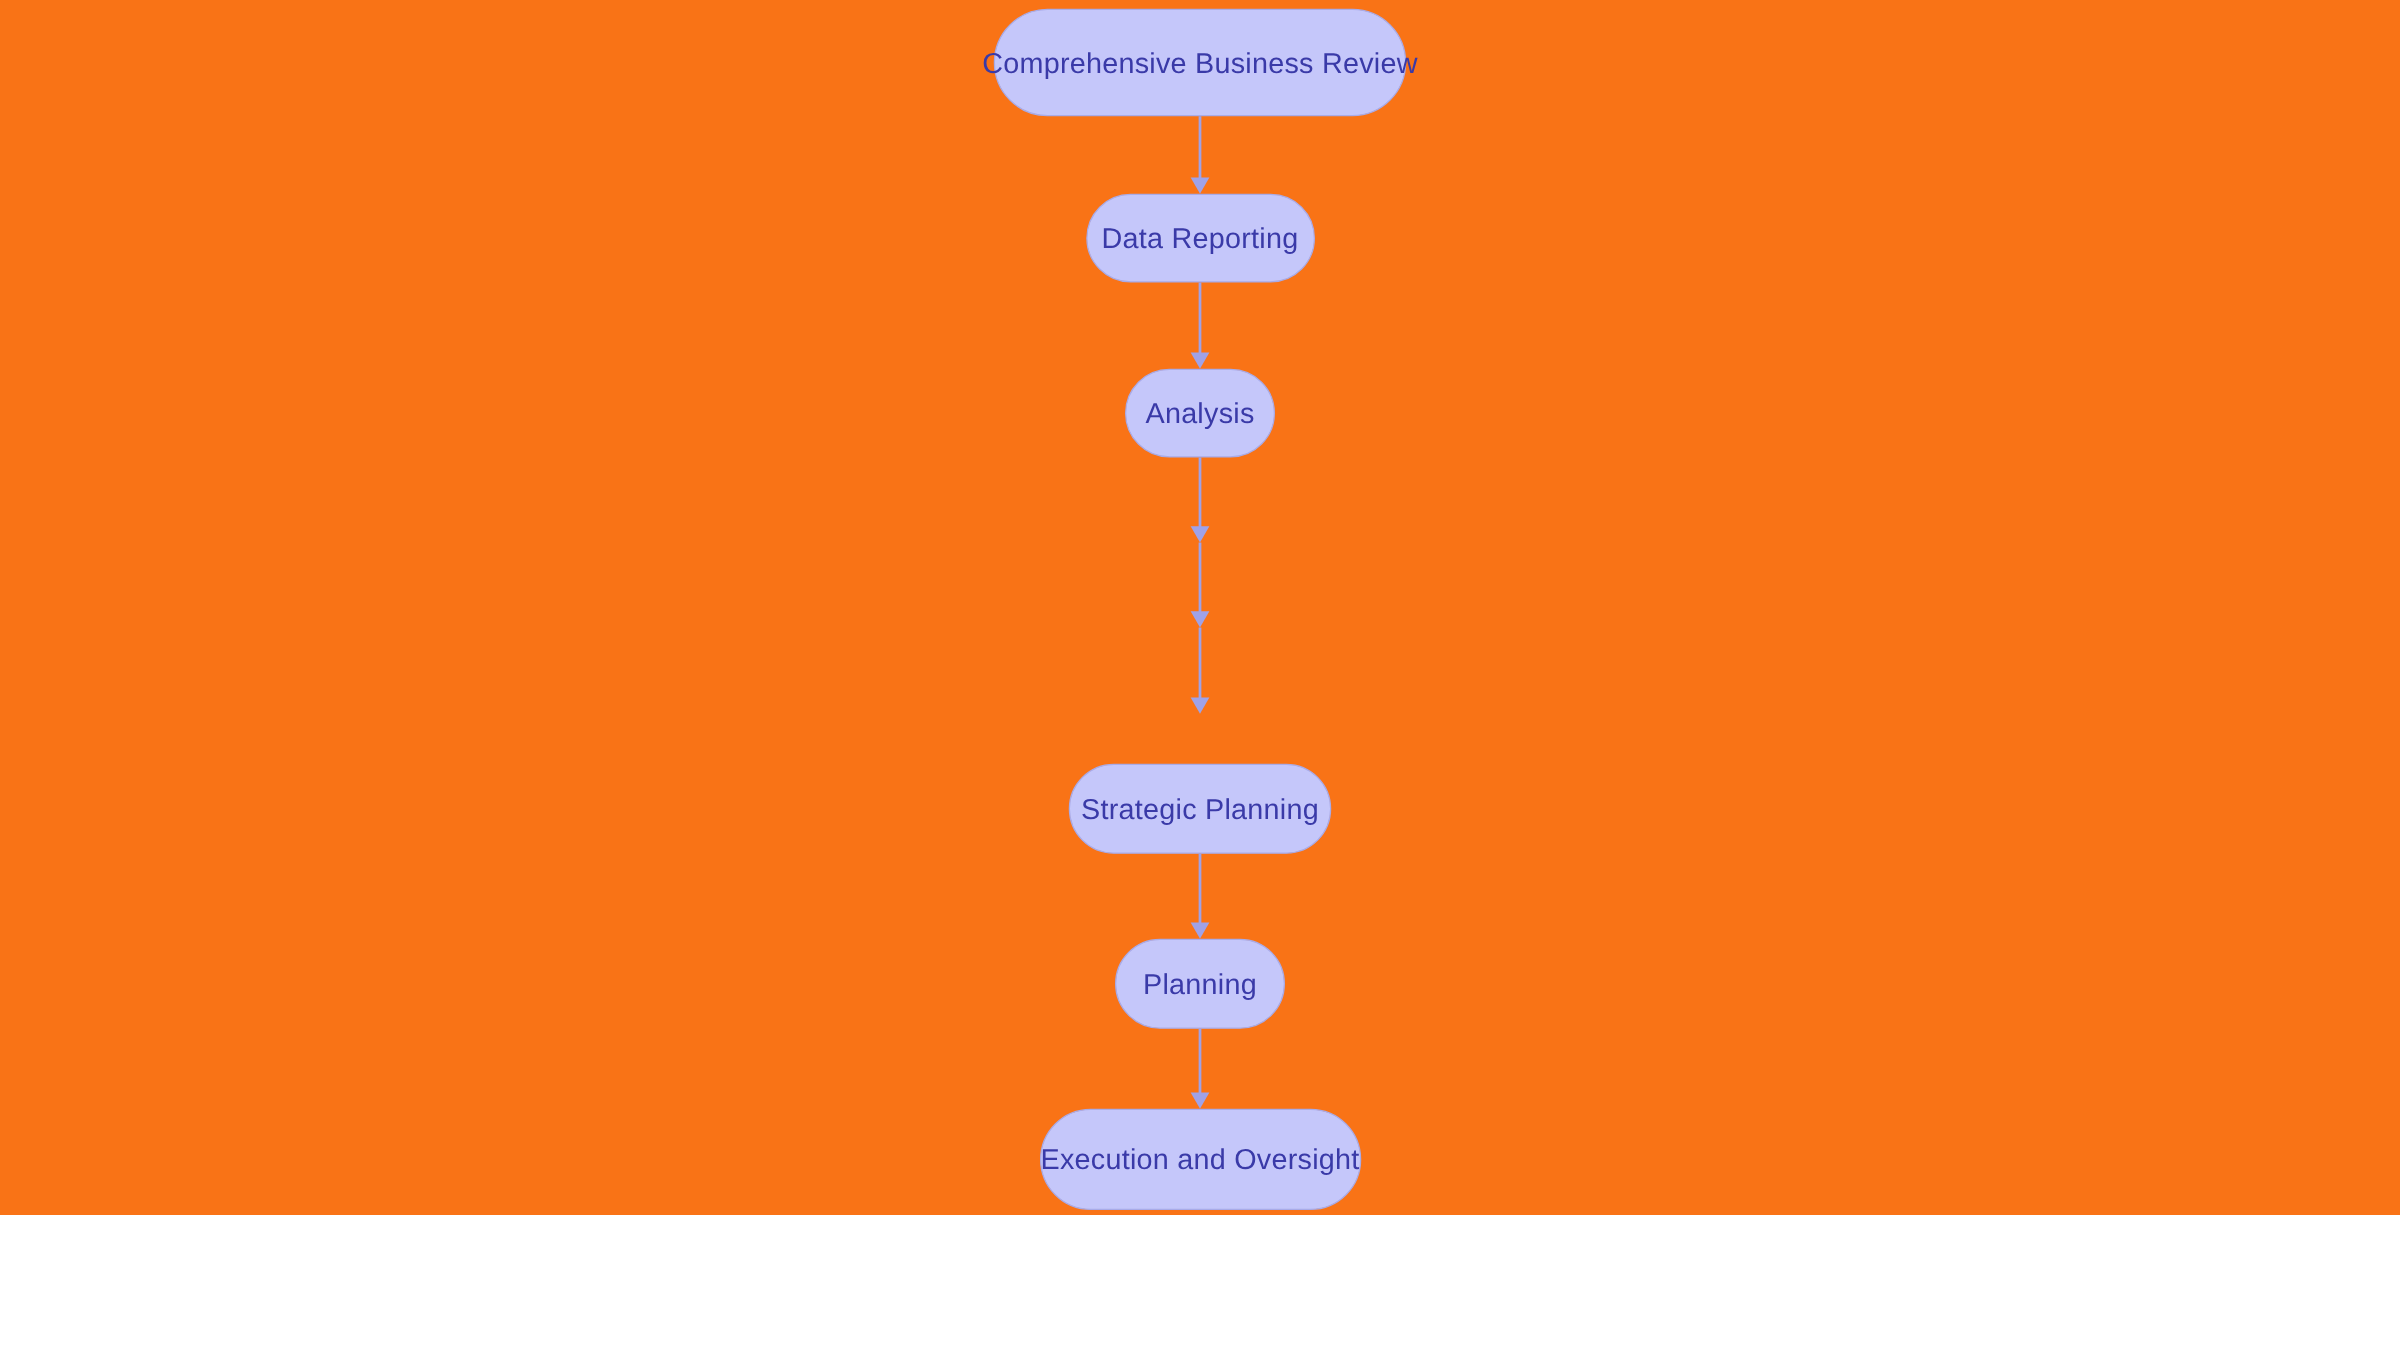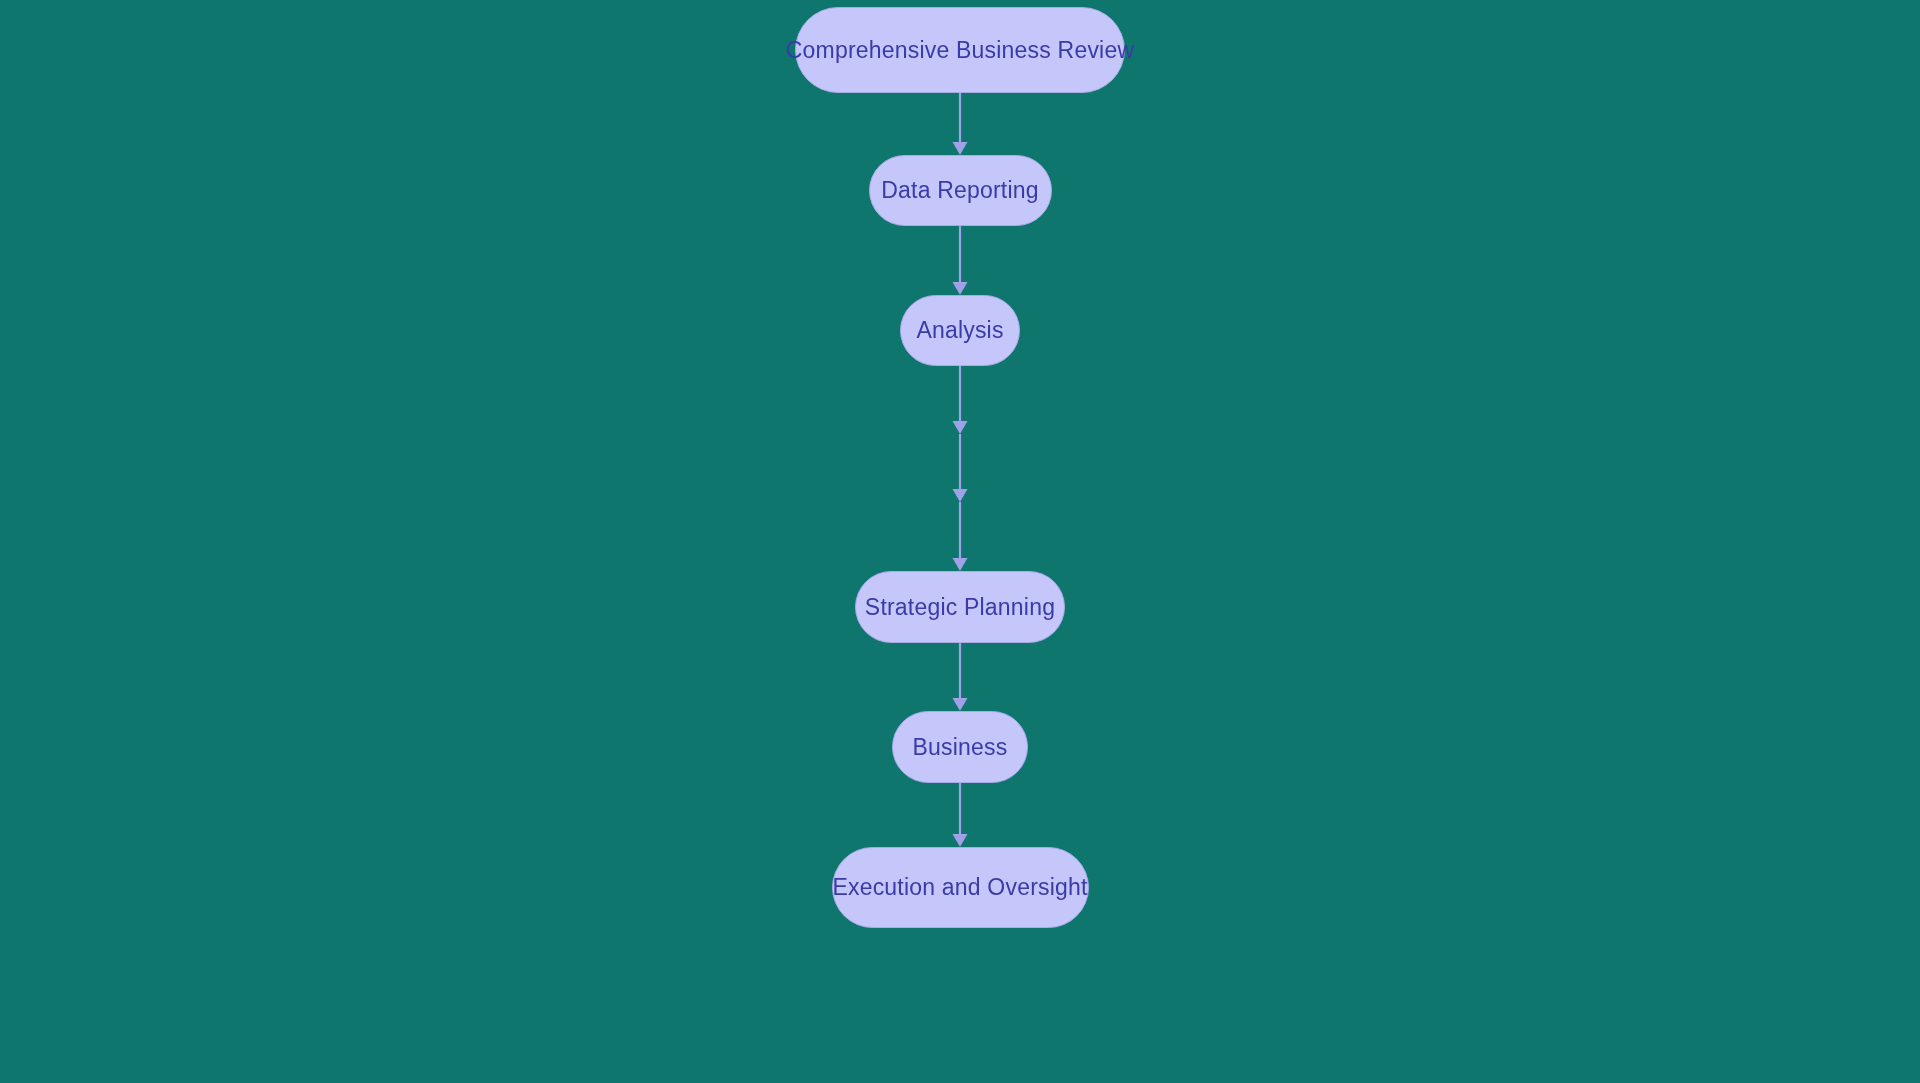--- a/index.html
+++ b/index.html
@@ -10,22 +10,22 @@
   }
   body {
     width: 1920px;
     height: 1083px;
     font-family: "Liberation Sans", sans-serif;
     overflow: hidden;
   }
   #canvas {
     position: relative;
     width: 1920px;
-    height: 1083px;
-    background: #0f766e;
+    height: 972px;
+    background: #f97316;
     text-decoration: underline;
   }
   .flow-column {
     position: absolute;
     left: 0;
     top: 0;
     width: 1920px;
     height: 1083px;
     display: flex;
     flex-direction: column;
@@ -101,31 +101,31 @@
           <line x1="10" y1="0" x2="10" y2="57" stroke="#9fa2e8" stroke-width="2.2"></line>
           <polygon points="2.5,55 17.5,55 10,68" fill="#9fa2e8"></polygon>
         </svg>
       </div>
       <div class="connector" style="height: 69px;">
         <svg width="20" height="69" viewBox="0 0 20 69">
           <line x1="10" y1="0" x2="10" y2="58" stroke="#9fa2e8" stroke-width="2.2"></line>
           <polygon points="2.5,56 17.5,56 10,69" fill="#9fa2e8"></polygon>
         </svg>
       </div>
-      <div class="node" style="width: 210px; height: 72px;">
+      <div class="node" style="width: 210px; height: 72px; margin-top: 40px;">
         <span class="node-label">Strategic Planning</span>
       </div>
       <div class="connector" style="height: 68px;">
         <svg width="20" height="68" viewBox="0 0 20 68">
           <line x1="10" y1="0" x2="10" y2="57" stroke="#9fa2e8" stroke-width="2.2"></line>
           <polygon points="2.5,55 17.5,55 10,68" fill="#9fa2e8"></polygon>
         </svg>
       </div>
       <div class="node" style="width: 136px; height: 72px;">
-        <span class="node-label">Business</span>
+        <span class="node-label">Planning</span>
       </div>
       <div class="connector" style="height: 64px;">
         <svg width="20" height="64" viewBox="0 0 20 64">
           <line x1="10" y1="0" x2="10" y2="53" stroke="#9fa2e8" stroke-width="2.2"></line>
           <polygon points="2.5,51 17.5,51 10,64" fill="#9fa2e8"></polygon>
         </svg>
       </div>
       <div class="node" style="width: 257px; height: 81px;">
         <span class="node-label">Execution and Oversight</span>
       </div>

